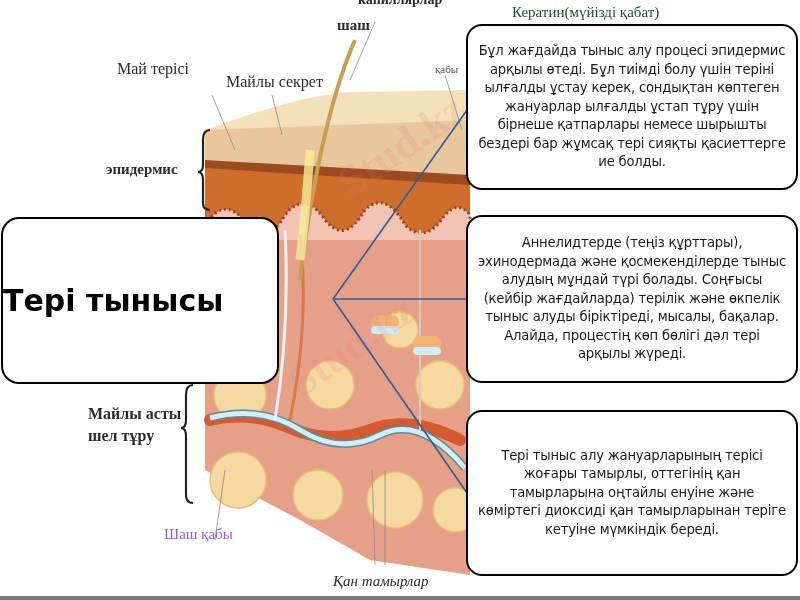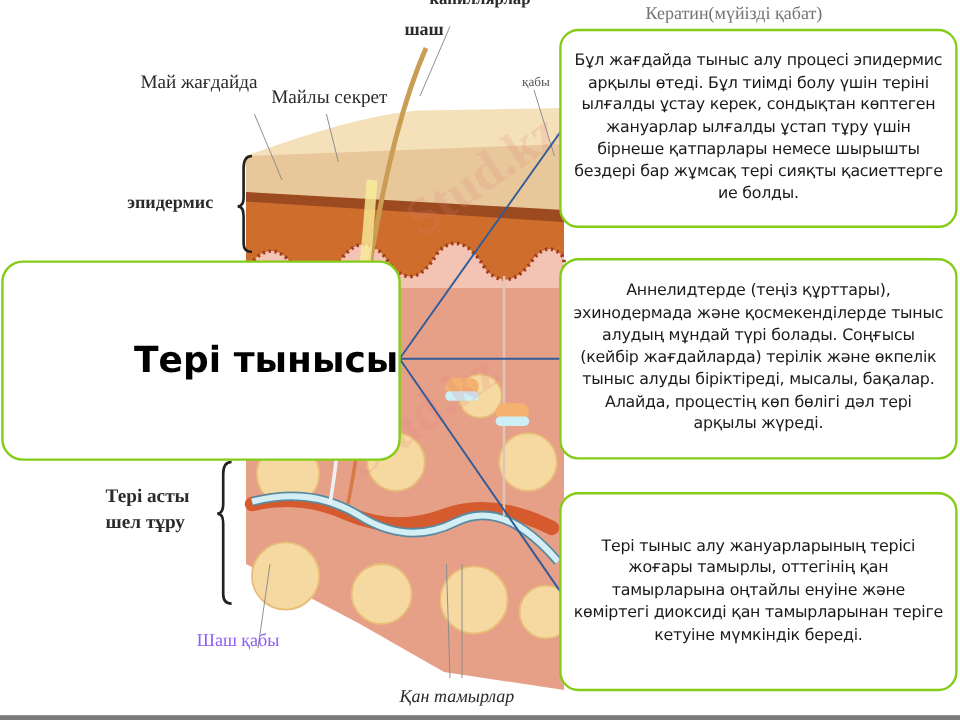--- a/index.html
+++ b/index.html
@@ -16,26 +16,26 @@
       color: #2b2b2b; white-space: nowrap;
     }
     .label-bold { font-weight: bold; }
     .watermark {
       position: absolute; font-family: "Liberation Serif", serif; font-weight: bold;
       color: rgba(220, 120, 130, 0.18); font-size: 44px; transform: rotate(-35deg);
       white-space: nowrap; pointer-events: none;
     }
     .box {
       position: absolute; background: #ffffff;
-      border: 2px solid #84cc16; border-radius: 16px;
+      border: 2px solid #000000; border-radius: 16px;
       box-sizing: border-box;
-      display: flex; align-items: center; justify-content: flex-end; text-align: center;
+      display: flex; align-items: center; justify-content: flex-start; text-align: center;
       color: #1a1a1a;
     }
-    .box-main { left: 1px; top: 217px; width: 333px; height: 167px; border-radius: 18px; }
+    .box-main { left: 1px; top: 217px; width: 278px; height: 167px; border-radius: 18px; }
     .box-main .title {
       font-family: "DejaVu Sans", sans-serif; font-weight: bold; font-size: 30px; color: #000;
     }
     .box-info { left: 466px; width: 332px; padding: 6px 10px; }
     .box-info p {
       margin: 0; font-family: "DejaVu Sans", sans-serif; font-size: 13.2px; line-height: 18.6px;
       letter-spacing: -0.2px;
     }
     #info-1 { top: 24px; height: 166px; }
     #info-2 { top: 215px; height: 168px; }
@@ -101,27 +101,27 @@
 
     <path d="M210 130 Q203 130 203 140 L203 165 Q203 172 198 172 Q203 172 203 180 L203 203 Q203 210 210 210" fill="none" stroke="#222" stroke-width="2.2"></path>
     <path d="M193 385 Q186 385 186 395 L186 420 Q186 428 181 428 Q186 428 186 436 L186 495 Q186 503 193 503" fill="none" stroke="#222" stroke-width="2.2"></path>
   </svg>
 
   <div class="watermark" style="left:330px; top:120px;">Stud.kz</div>
   <div class="watermark" style="left:280px; top:320px;">Stud.kz</div>
   <div class="watermark" style="left:480px; top:460px;">Stud.kz</div>
 
   <div class="label-serif label-bold" style="left:358px; top:-8px; font-size:14px;">капиллярлар</div>
-  <div class="label-serif" style="left:538px; top:4px; font-size:15px; color:#737373;">Кератин(мүйізді қабат)</div>
+  <div class="label-serif" style="left:512px; top:4px; font-size:15px; color:#14532d;">Кератин(мүйізді қабат)</div>
   <div class="label-serif label-bold" style="left:337px; top:17px; font-size:15px;">шаш</div>
-  <div class="label-serif" style="left:117px; top:60px; font-size:16px;">Май жағдайда</div>
+  <div class="label-serif" style="left:117px; top:60px; font-size:16px;">Май терісі</div>
   <div class="label-serif" style="left:226px; top:73px; font-size:16px;">Майлы секрет</div>
   <div class="label-serif" style="left:435px; top:63px; font-size:11px; color:#555;">қабы</div>
   <div class="label-serif label-bold" style="left:106px; top:161px; font-size:15px;">эпидермис</div>
-  <div class="label-serif label-bold" style="left:88px; top:405px; font-size:16px;">Тері асты</div>
+  <div class="label-serif label-bold" style="left:88px; top:405px; font-size:16px;">Майлы асты</div>
   <div class="label-serif label-bold" style="left:88px; top:427px; font-size:16px;">шел тұру</div>
   <div class="label-serif" style="left:164px; top:526px; font-size:15px; color:#8b5cf6;">Шаш қабы</div>
   <div class="label-serif" style="left:333px; top:573px; font-size:15px;font-style:italic;">Қан тамырлар</div>
 
   <svg class="connectors" viewBox="0 0 800 600" xmlns="http://www.w3.org/2000/svg">
     <line x1="333" y1="299" x2="467" y2="110" stroke="#2f5b9a" stroke-width="1.6"></line>
     <line x1="333" y1="299" x2="467" y2="299" stroke="#2f5b9a" stroke-width="1.6"></line>
     <line x1="333" y1="299" x2="467" y2="493" stroke="#2f5b9a" stroke-width="1.6"></line>
   </svg>
 

